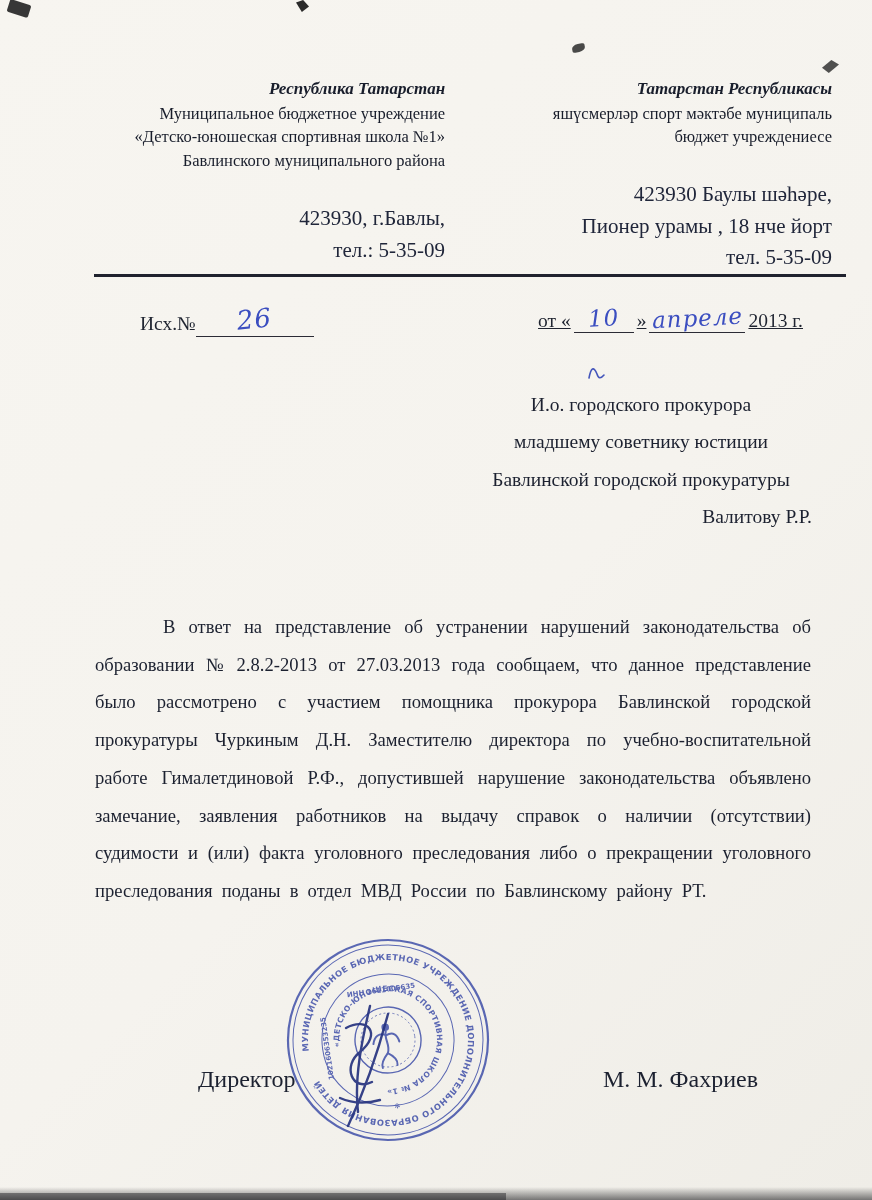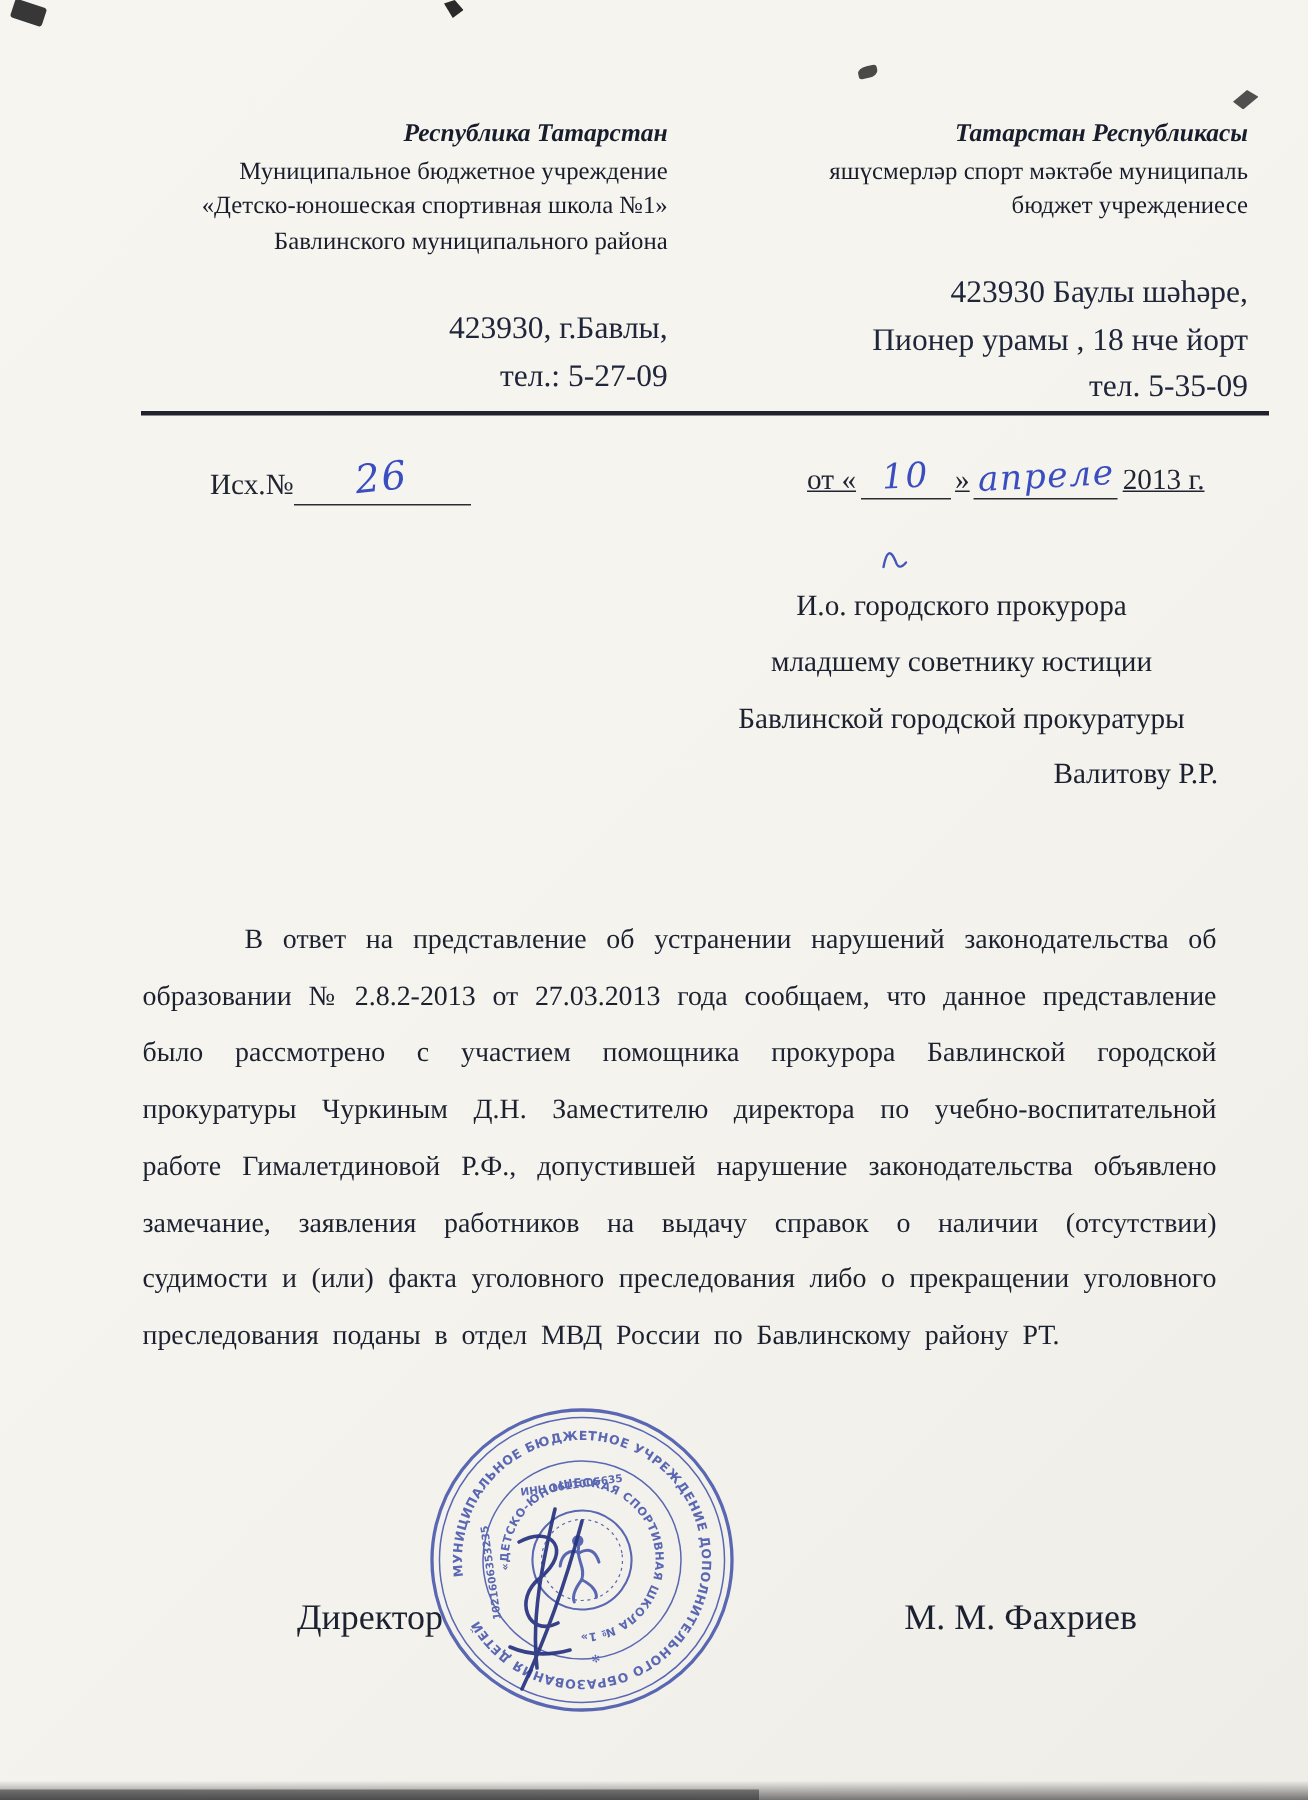--- a/index.html
+++ b/index.html
@@ -108,21 +108,21 @@
   </svg>
 
   <header class="letterhead">
     <div class="lh-col">
       <div class="lh-country">Республика Татарстан</div>
       <div class="lh-org">Муниципальное бюджетное учреждение</div>
       <div class="lh-org">«Детско-юношеская спортивная школа №1»</div>
       <div class="lh-org">Бавлинского муниципального района</div>
       <div class="lh-addr-block">
         <div>423930, г.Бавлы,</div>
-        <div>тел.: 5-27-09</div>
+        <div>тел.: 5-35-09</div>
       </div>
     </div>
     <div class="lh-col">
       <div class="lh-country">Татарстан Республикасы</div>
       <div class="lh-org">яшүсмерләр спорт мәктәбе муниципаль</div>
       <div class="lh-org">бюджет  учреждениесе</div>
       <div class="lh-addr-block">
         <div>423930 Баулы шәһәре,</div>
         <div>Пионер урамы , 18 нче йорт</div>
         <div>тел. 5-35-09</div>

